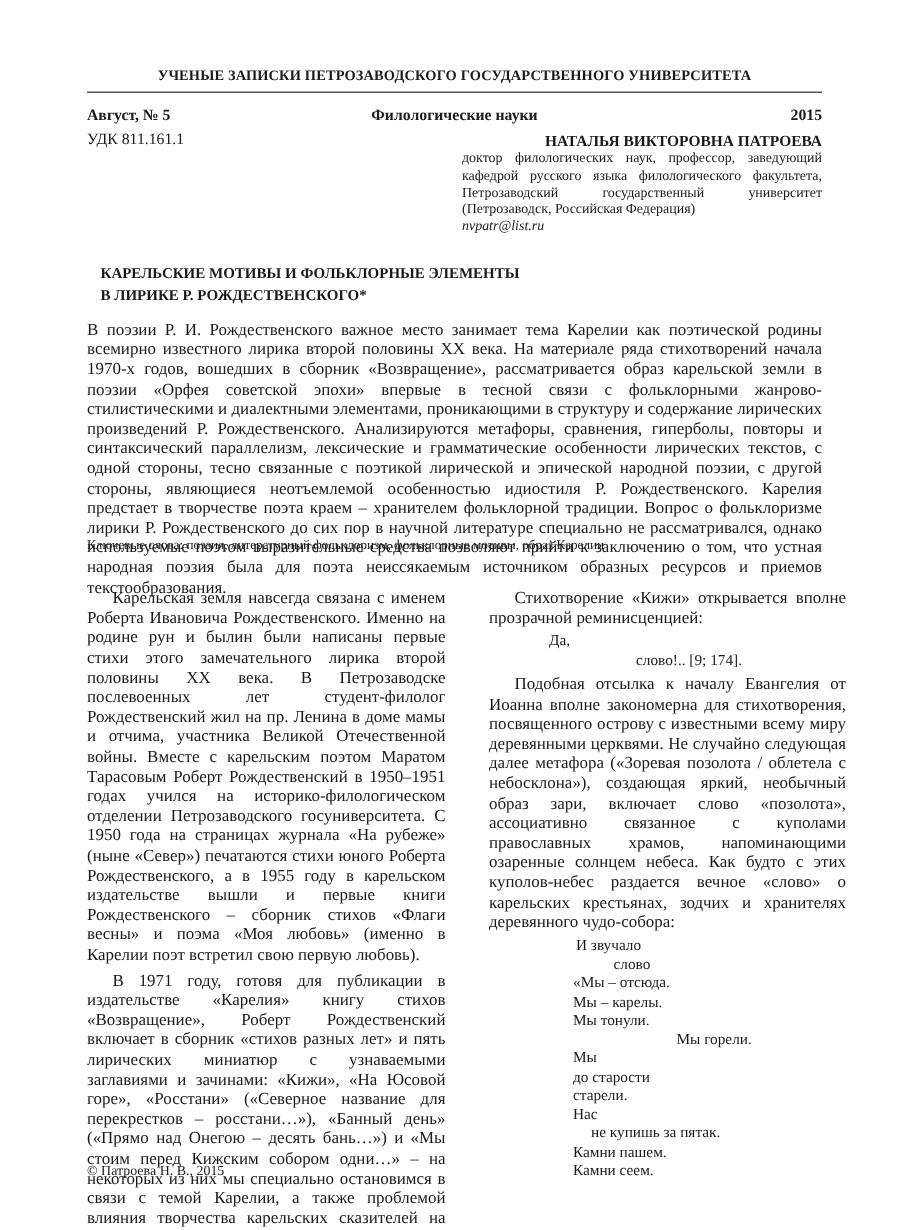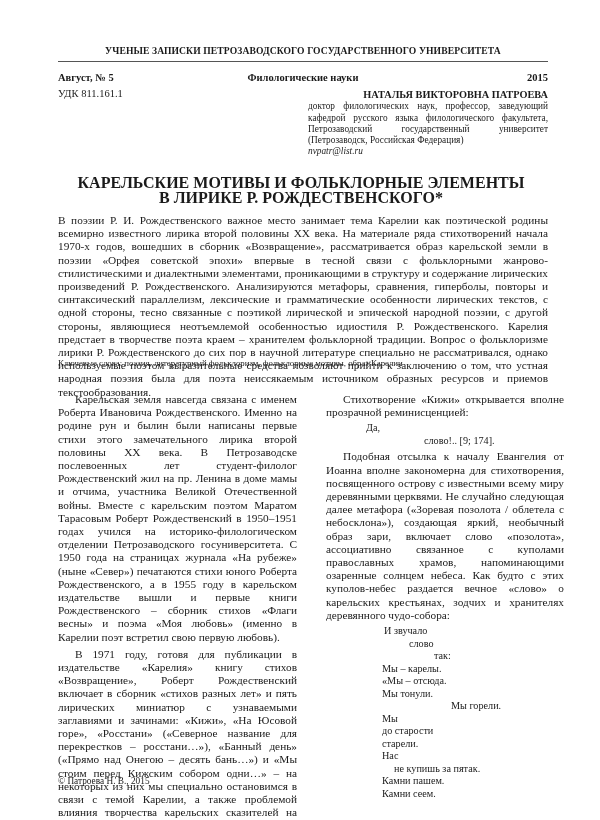--- a/index.html
+++ b/index.html
@@ -10,21 +10,21 @@
              font-size: 9.6px; letter-spacing: 0.1px; }
   .rule { left: 58px; width: 490px; top: 61px; height: 0; border-top: 1px solid #555; }
   .issue { left: 58px; top: 72px; font-weight: bold; font-size: 10.5px; }
   .section { left: 58px; width: 490px; top: 72px; text-align: center; font-weight: bold; font-size: 10.5px; }
   .year { right: 52px; top: 72px; font-weight: bold; font-size: 10.5px; }
   .udk { left: 58px; top: 88px; font-size: 10.5px; }
   .author-block { left: 308px; width: 240px; top: 89px; font-size: 9.3px; line-height: 11.3px; }
   .author-name { text-align: right; font-weight: bold; font-size: 10.3px; margin-bottom: 1px; }
   .author-desc { text-align: justify; }
   .author-email { font-style: italic; }
-  .title { left: 56px; width: 490px; top: 176px; text-align: center; font-weight: bold; font-size: 16px; line-height: 14.5px; }
+  .title { left: 67px; width: 490px; top: 176px; font-weight: bold; font-size: 10px; line-height: 14.5px; }
   .abstract { left: 58px; width: 490px; top: 214px; font-size: 11.3px; line-height: 13.2px; text-align: justify; }
   .abstract p { margin: 0; }
   .keywords { left: 58px; width: 490px; top: 358px; font-size: 8.8px; }
   .col { font-size: 11.3px; line-height: 13.2px; text-align: justify; }
   .col p { margin: 0; text-indent: 17px; }
   .col-left { left: 58px; width: 239px; top: 393px; }
   .col-right { left: 326px; width: 238px; top: 393px; }
   .col p + p { margin-top: 4px; }
   .copyright { left: 58px; top: 776px; font-size: 9.3px; text-align: right; }
   .verse { font-size: 10.2px; line-height: 12.5px; margin: 3px 0 3px 0; }
@@ -65,23 +65,22 @@
 <div class="abs col col-right">
   <p>Стихотворение «Кижи» открывается вполне прозрачной реминисценцией:</p>
   <div class="verse">
     <div style="padding-left:40px">Да,</div>
     <div style="padding-left:98px">слово!.. [9; 174].</div>
   </div>
   <p>Подобная отсылка к началу Евангелия от Иоанна вполне закономерна для стихотворения, посвященного острову с известными всему миру деревянными церквями. Не случайно следующая далее метафора («Зоревая позолота / облетела с небосклона»), создающая яркий, необычный образ зари, включает слово «позолота», ассоциативно связанное с куполами православных храмов, напоминающими озаренные солнцем небеса. Как будто с этих куполов-небес раздается вечное «слово» о карельских крестьянах, зодчих и хранителях деревянного чудо-собора:</p>
   <div class="verse">
     <div style="padding-left:58px">И звучало</div>
     <div style="padding-left:83px">слово</div>
-    <div style="padding-left:108px">так:</div>
+    <div style="padding-left:56px">«Мы – отсюда.</div>
     <div style="padding-left:56px">Мы – карелы.</div>
-    <div style="padding-left:56px">«Мы – отсюда.</div>
     <div style="padding-left:56px">Мы тонули.</div>
     <div style="padding-left:125px">Мы горели.</div>
     <div style="padding-left:56px">Мы</div>
     <div style="padding-left:56px">до старости</div>
     <div style="padding-left:56px">старели.</div>
     <div style="padding-left:56px">Нас</div>
     <div style="padding-left:68px">не купишь за пятак.</div>
     <div style="padding-left:56px">Камни пашем.</div>
     <div style="padding-left:56px">Камни сеем.</div>
   </div>

